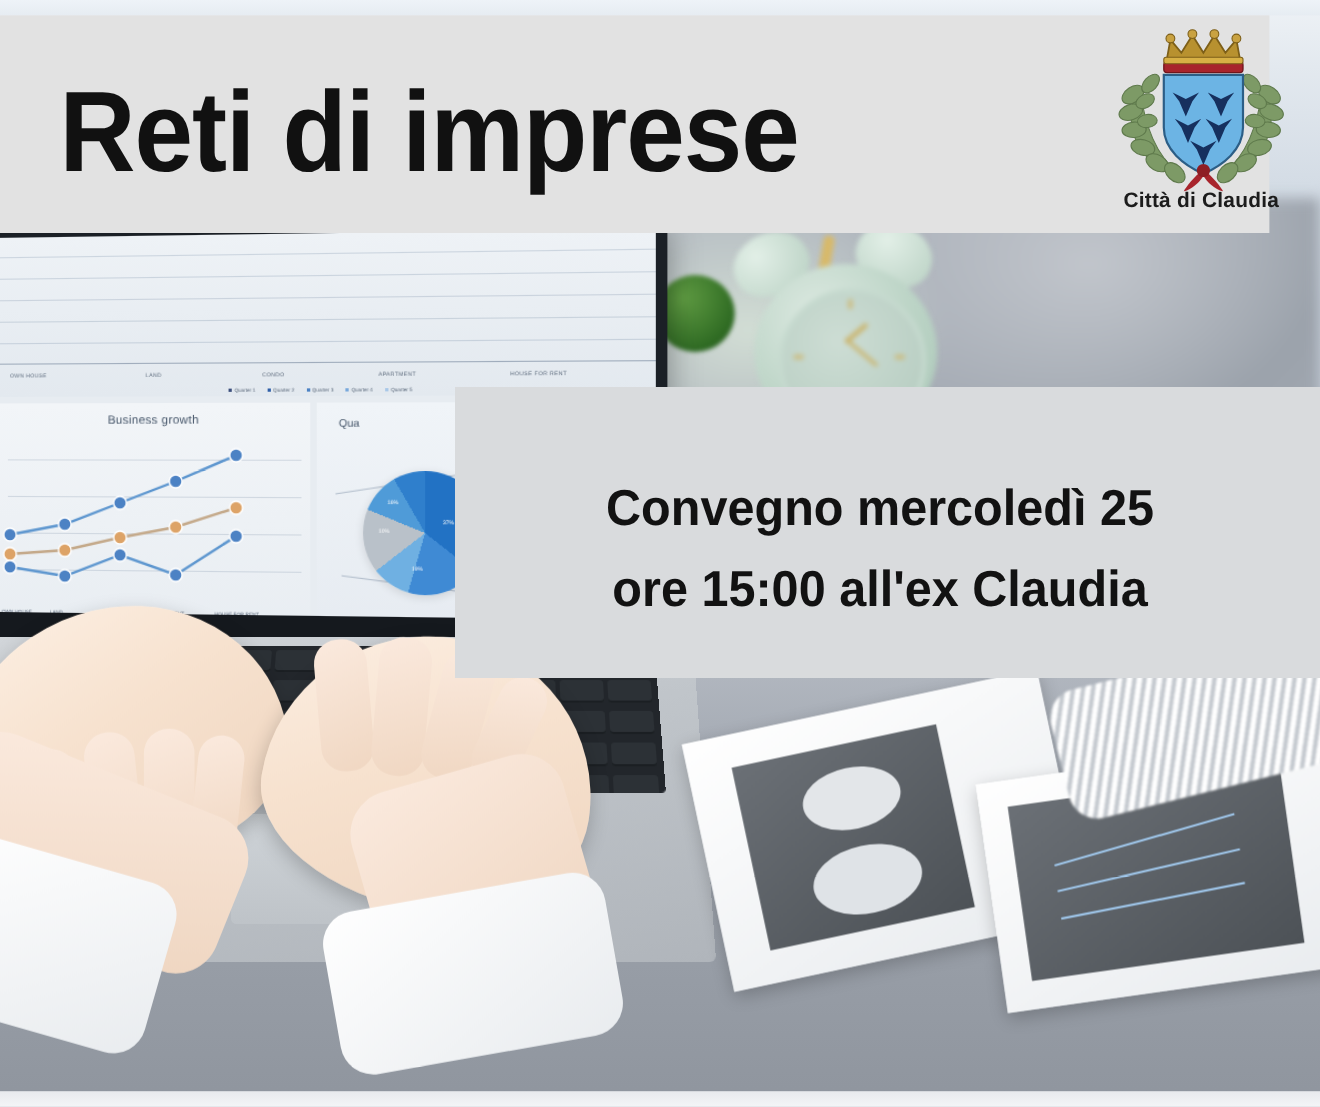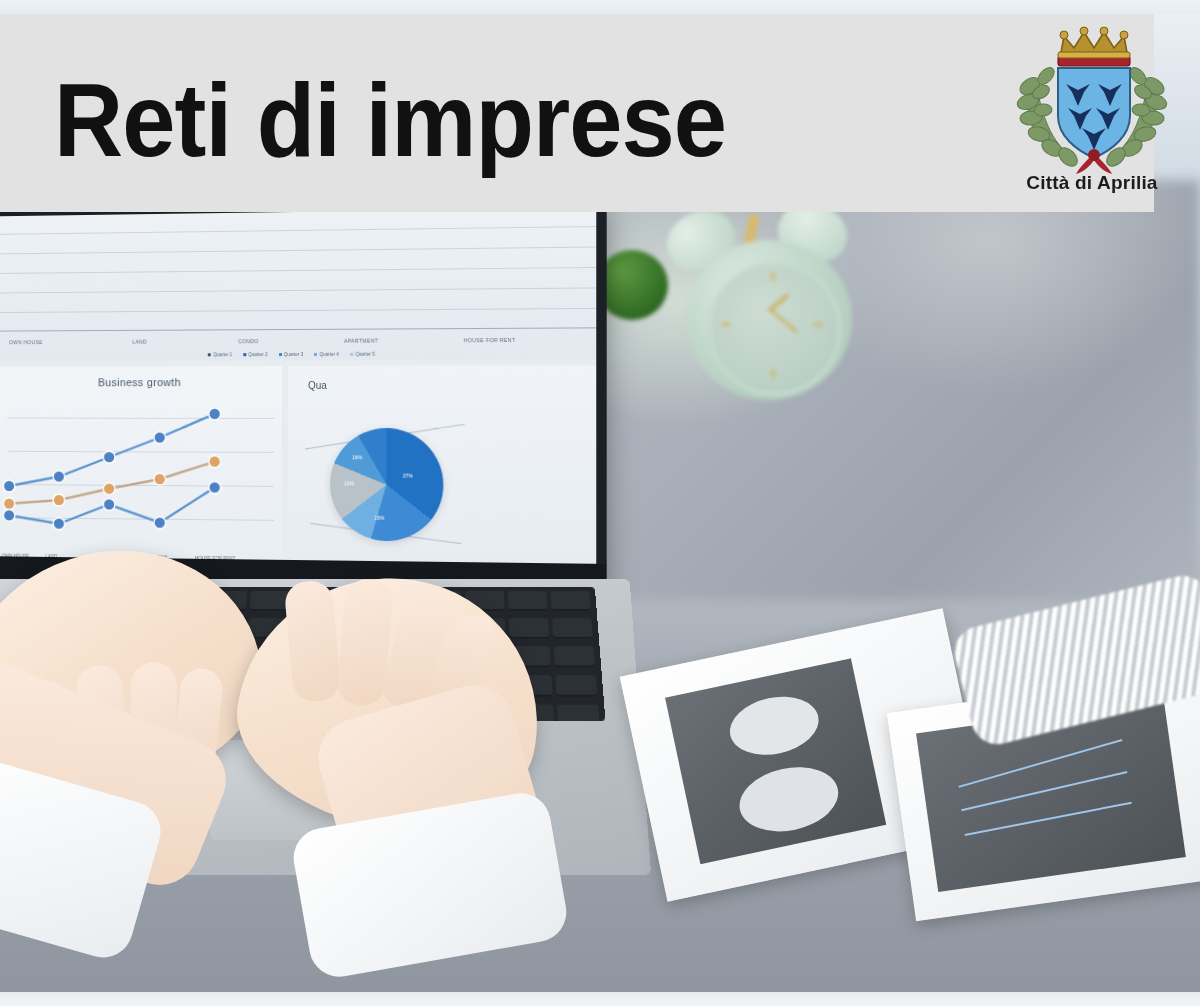--- a/index.html
+++ b/index.html
@@ -529,18 +529,24 @@
         <path d="M90 88 L102 94 L114 88 L108 96 L102 110 L96 96 Z" transform="translate(-2,-4)"></path>
         <path d="M74 110 L86 116 L98 110 L92 118 L86 132 L80 118 Z" transform="translate(0,-6)"></path>
       </g>
 
       <g>
         <path d="M86 130 C78 136 70 146 68 150 C76 148 82 142 86 136 Z" fill="#a8242c"></path>
         <path d="M86 130 C94 136 102 146 104 150 C96 148 90 142 86 136 Z" fill="#a8242c"></path>
         <circle cx="86" cy="131" r="6" fill="#8e1d24"></circle>
       </g>
     </svg>
-    <div class="crest-label">Città di Aprilia</div>
+    <div class="crest-label">Città di Claudia</div>
   </div>
 
+  <div class="infobox">
+    <div class="inner">
+      <div class="line">Convegno mercoledì 25</div>
+      <div class="line">ore 15:00 all'ex Claudia</div>
+    </div>
+  </div>
 
 
 </div>
 
 </body></html>

